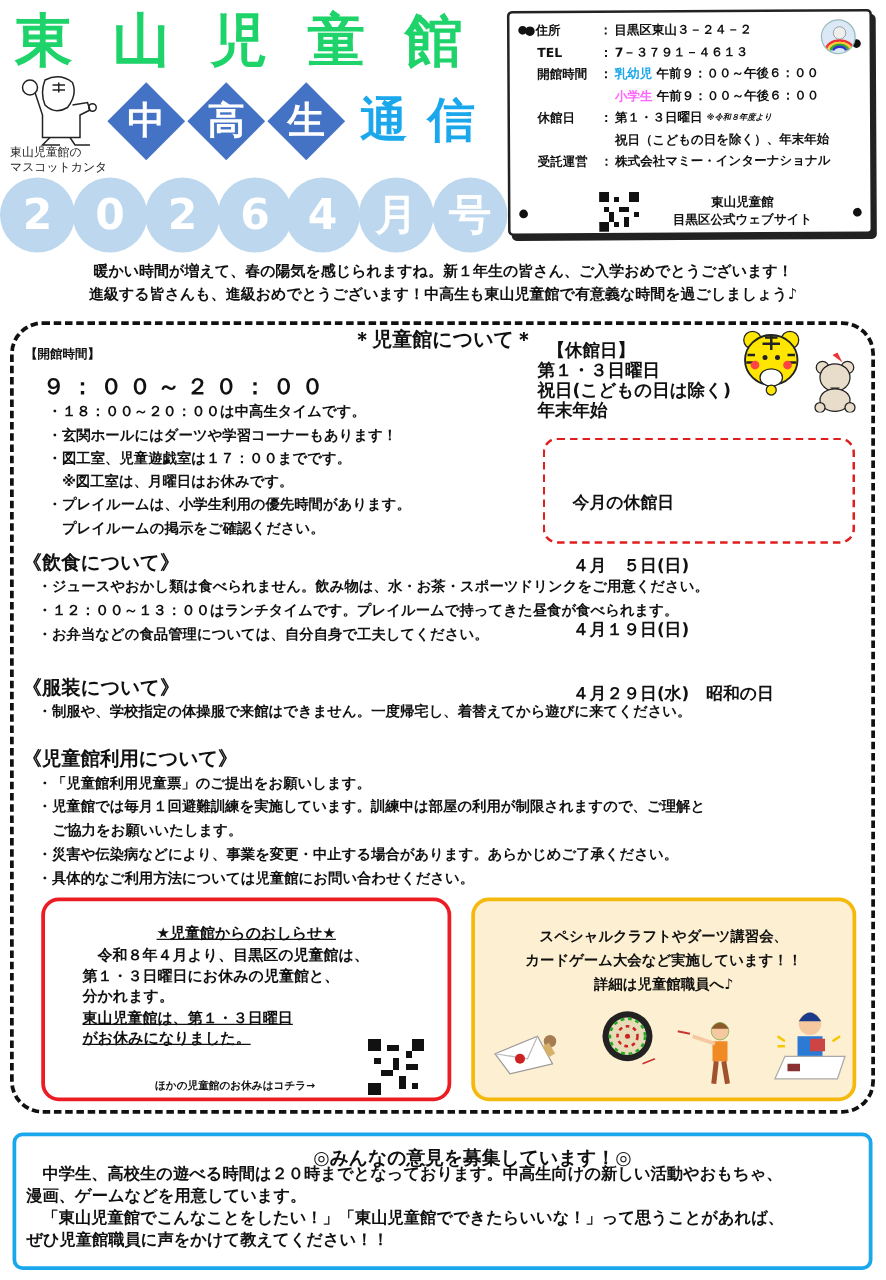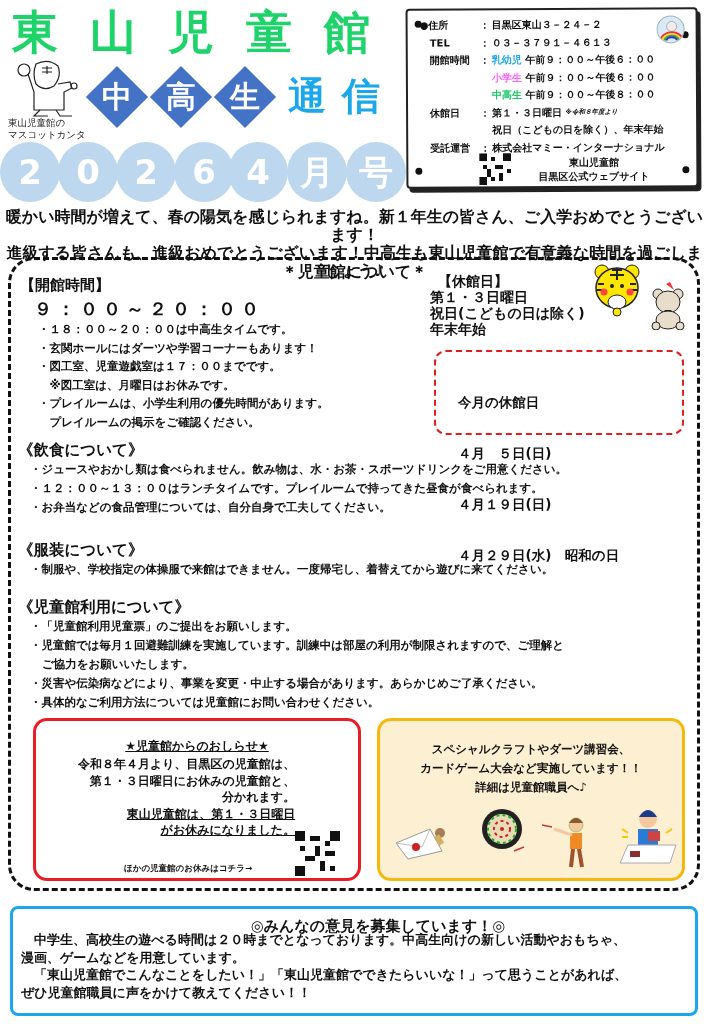--- a/index.html
+++ b/index.html
@@ -24,26 +24,26 @@
   .card .pin { position: absolute; width: 7px; height: 7px; border-radius: 50%; background: #111; }
   .card .rows { position: absolute; left: 22px; top: 6px; font-size: 10px; line-height: 17.5px; }
   .card .row { display: flex; white-space: nowrap; }
   .card .lab { width: 50px; }
   .card .colon { width: 12px; }
   .card .small { font-size: 6.5px; font-style: italic; }
   .card .qr { position: absolute; left: 71px; top: 143px; width: 32px; height: 32px; }
   .card .site { position: absolute; left: 130px; top: 146px; font-size: 10px; line-height: 14px; text-align: center; }
   .card .badge { position: absolute; left: 249px; top: 6px; width: 28px; height: 28px; border-radius: 50%; background: #dbe9f7; border: 1px solid #9bb; overflow: hidden; }
 
-  .intro { left: 0; width: 709px; top: 208px; text-align: center; font-size: 16px; line-height: 18px; }
+  .intro { left: 0; width: 709px; top: 208px; text-align: center; font-size: 12px; line-height: 18px; }
 
   
   .main-box { left: 8px; top: 257px; width: 692px; height: 634px; border: 3px dashed #111; border-radius: 26px; }
   .sec-title { left: 0; width: 709px; top: 262px; text-align: center; font-size: 16px; }
-  .h-kaikan { left: 20px; top: 276px; font-size: 15px; }
+  .h-kaikan { left: 20px; top: 276px; font-size: 10px; }
   .time-big { left: 34px; top: 297px; font-size: 18px; letter-spacing: 5px; }
   .ul { list-style: none; }
   .kaikan-list { left: 38px; top: 320px; font-size: 11.5px; line-height: 18.5px; }
   .kyukan { left: 430px; top: 273px; font-size: 14px; line-height: 16px; }
   .kyukan-h { margin-left: 8px; }
   .red-box { left: 434px; top: 350px; width: 250px; height: 85px; border: 2.5px dashed #e01e1e; border-radius: 12px; }
   .red-box .txt { position: absolute; left: 22px; top: 8px; font-size: 13.5px; line-height: 17px; white-space: pre; }
 
   .h2 { font-size: 15.5px; }
   .list { font-size: 11.5px; line-height: 19px; }
@@ -51,21 +51,21 @@
   .food-list { left: 30px; top: 460px; }
   .h-cloth { left: 18px; top: 540px; }
   .cloth-list { left: 30px; top: 560px; }
   .h-use { left: 18px; top: 597px; }
   .use-list { left: 30px; top: 617px; width: 664px; }
   .use-list li.indent { padding-left: 12px; }
 
   .notice { left: 33px; top: 718px; width: 328px; height: 163px; border: 3px solid #ec1c24; border-radius: 14px; background: #fff; }
   .notice .nt { position: absolute; left: 0; width: 100%; top: 17px; text-align: center; font-size: 12px; }
   .notice .nt span { text-decoration: underline; }
-  .notice .body { position: absolute; left: 30px; top: 35px; font-size: 12px; line-height: 16.5px; text-align: right; }
+  .notice .body { position: absolute; left: 30px; top: 35px; font-size: 12px; line-height: 16.5px; }
   .notice .body .u { text-decoration: underline; }
   .notice .more { position: absolute; left: 88px; top: 142px; font-size: 8.5px; }
   .notice .qr { position: absolute; left: 257px; top: 110px; width: 48px; height: 45px; }
 
   .event { left: 377px; top: 718px; width: 308px; height: 163px; border: 3px solid #f5b90d; border-radius: 14px; background: #fdefd1; }
   .event .txt { position: absolute; left: 0; width: 100%; top: 19px; text-align: center; font-size: 11.5px; line-height: 19px; }
 
   .opinion { left: 10px; top: 906px; width: 688px; height: 110px; border: 3px solid #1aa7ec; border-radius: 8px; }
   .opinion .t { position: absolute; left: 0; width: 100%; top: 8px; text-align: center; font-size: 15px; padding-left: 48px; }
   .opinion .b { position: absolute; left: 8px; top: 22px; font-size: 13px; line-height: 17.5px; width: 672px; }
@@ -132,25 +132,24 @@
   </div>
   <div class="rows">
     <div class="row">
         <span class="lab" style="margin-left:-10px;width:60px">●住所</span>
         <span class="colon">：</span>
         <span>目黒区東山３－２４－２</span>
       </div>
     <div class="row">
         <span class="lab">TEL</span>
         <span class="colon">：</span>
-        <span>０３－３７９１－４６１３</span>
+        <span>7－３７９１－４６１３</span>
       </div>
     <div class="row"><span class="lab">開館時間</span><span class="colon">：</span><span style="color:#1aa7ec">乳幼児</span>&nbsp;<span>午前９：００～午後６：００</span></div>
     <div class="row"><span class="lab"></span><span class="colon"></span><span style="color:#ff66ff">小学生</span>&nbsp;<span>午前９：００～午後６：００</span></div>
-    <div class="row"><span class="lab"></span><span class="colon"></span><span style="color:#1ec46a">中高生</span>&nbsp;<span>午前９：００～午後８：００</span></div>
     <div class="row"><span class="lab">休館日</span><span class="colon">：</span><span>第１・３日曜日</span>&nbsp;<span class="small">※令和８年度より</span></div>
     <div class="row">
         <span class="lab"></span>
         <span class="colon"></span>
         <span>祝日（こどもの日を除く）、年末年始</span>
       </div>
     <div class="row">
         <span class="lab">受託運営</span>
         <span class="colon">：</span>
         <span>株式会社マミー・インターナショナル</span>

